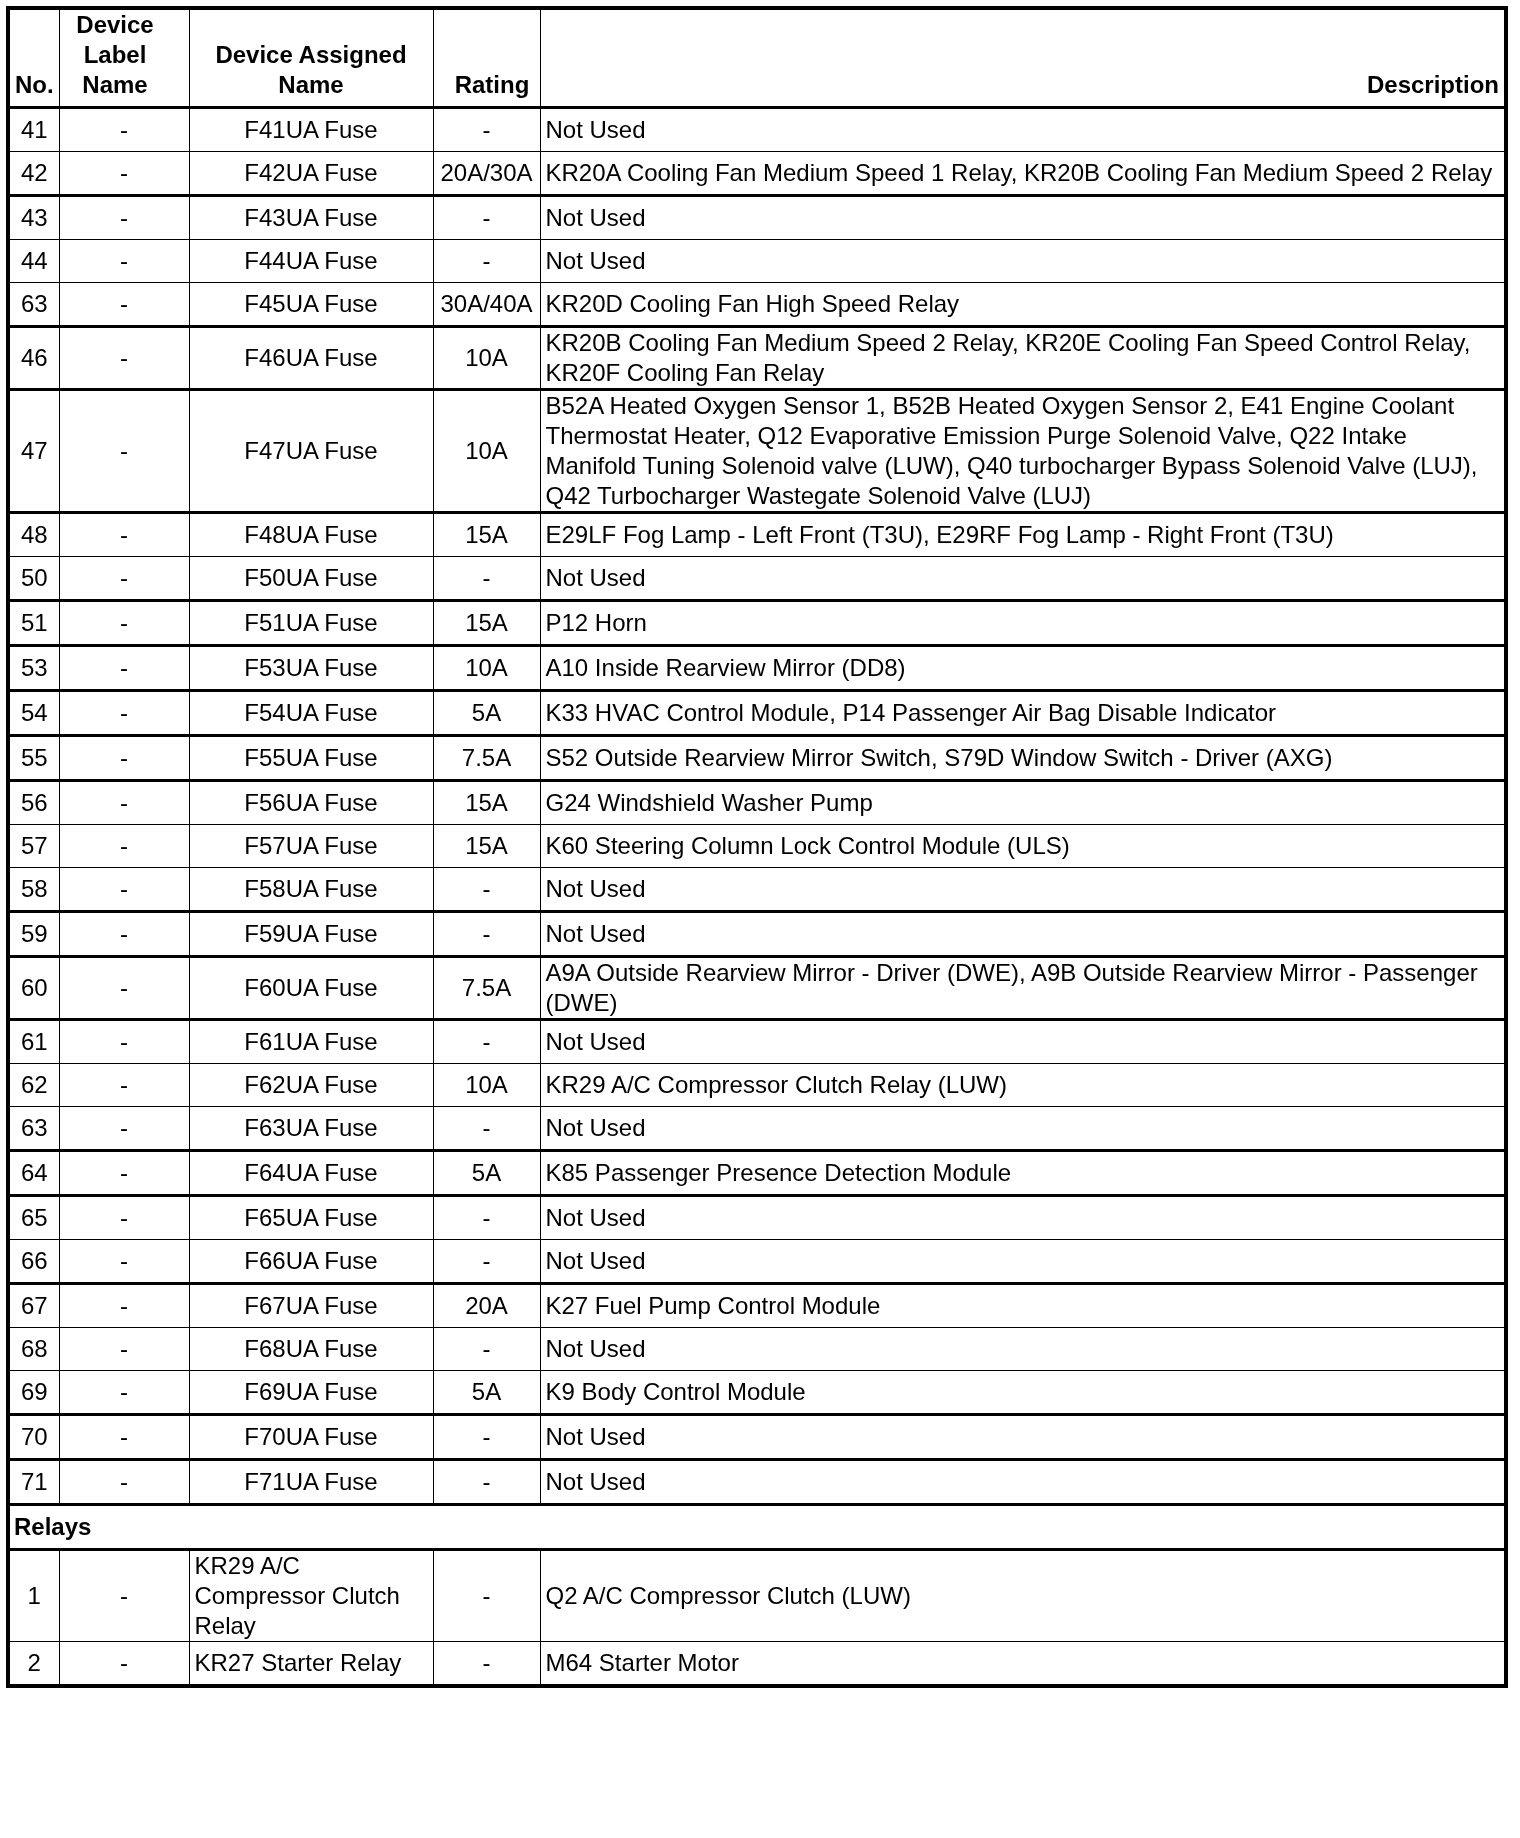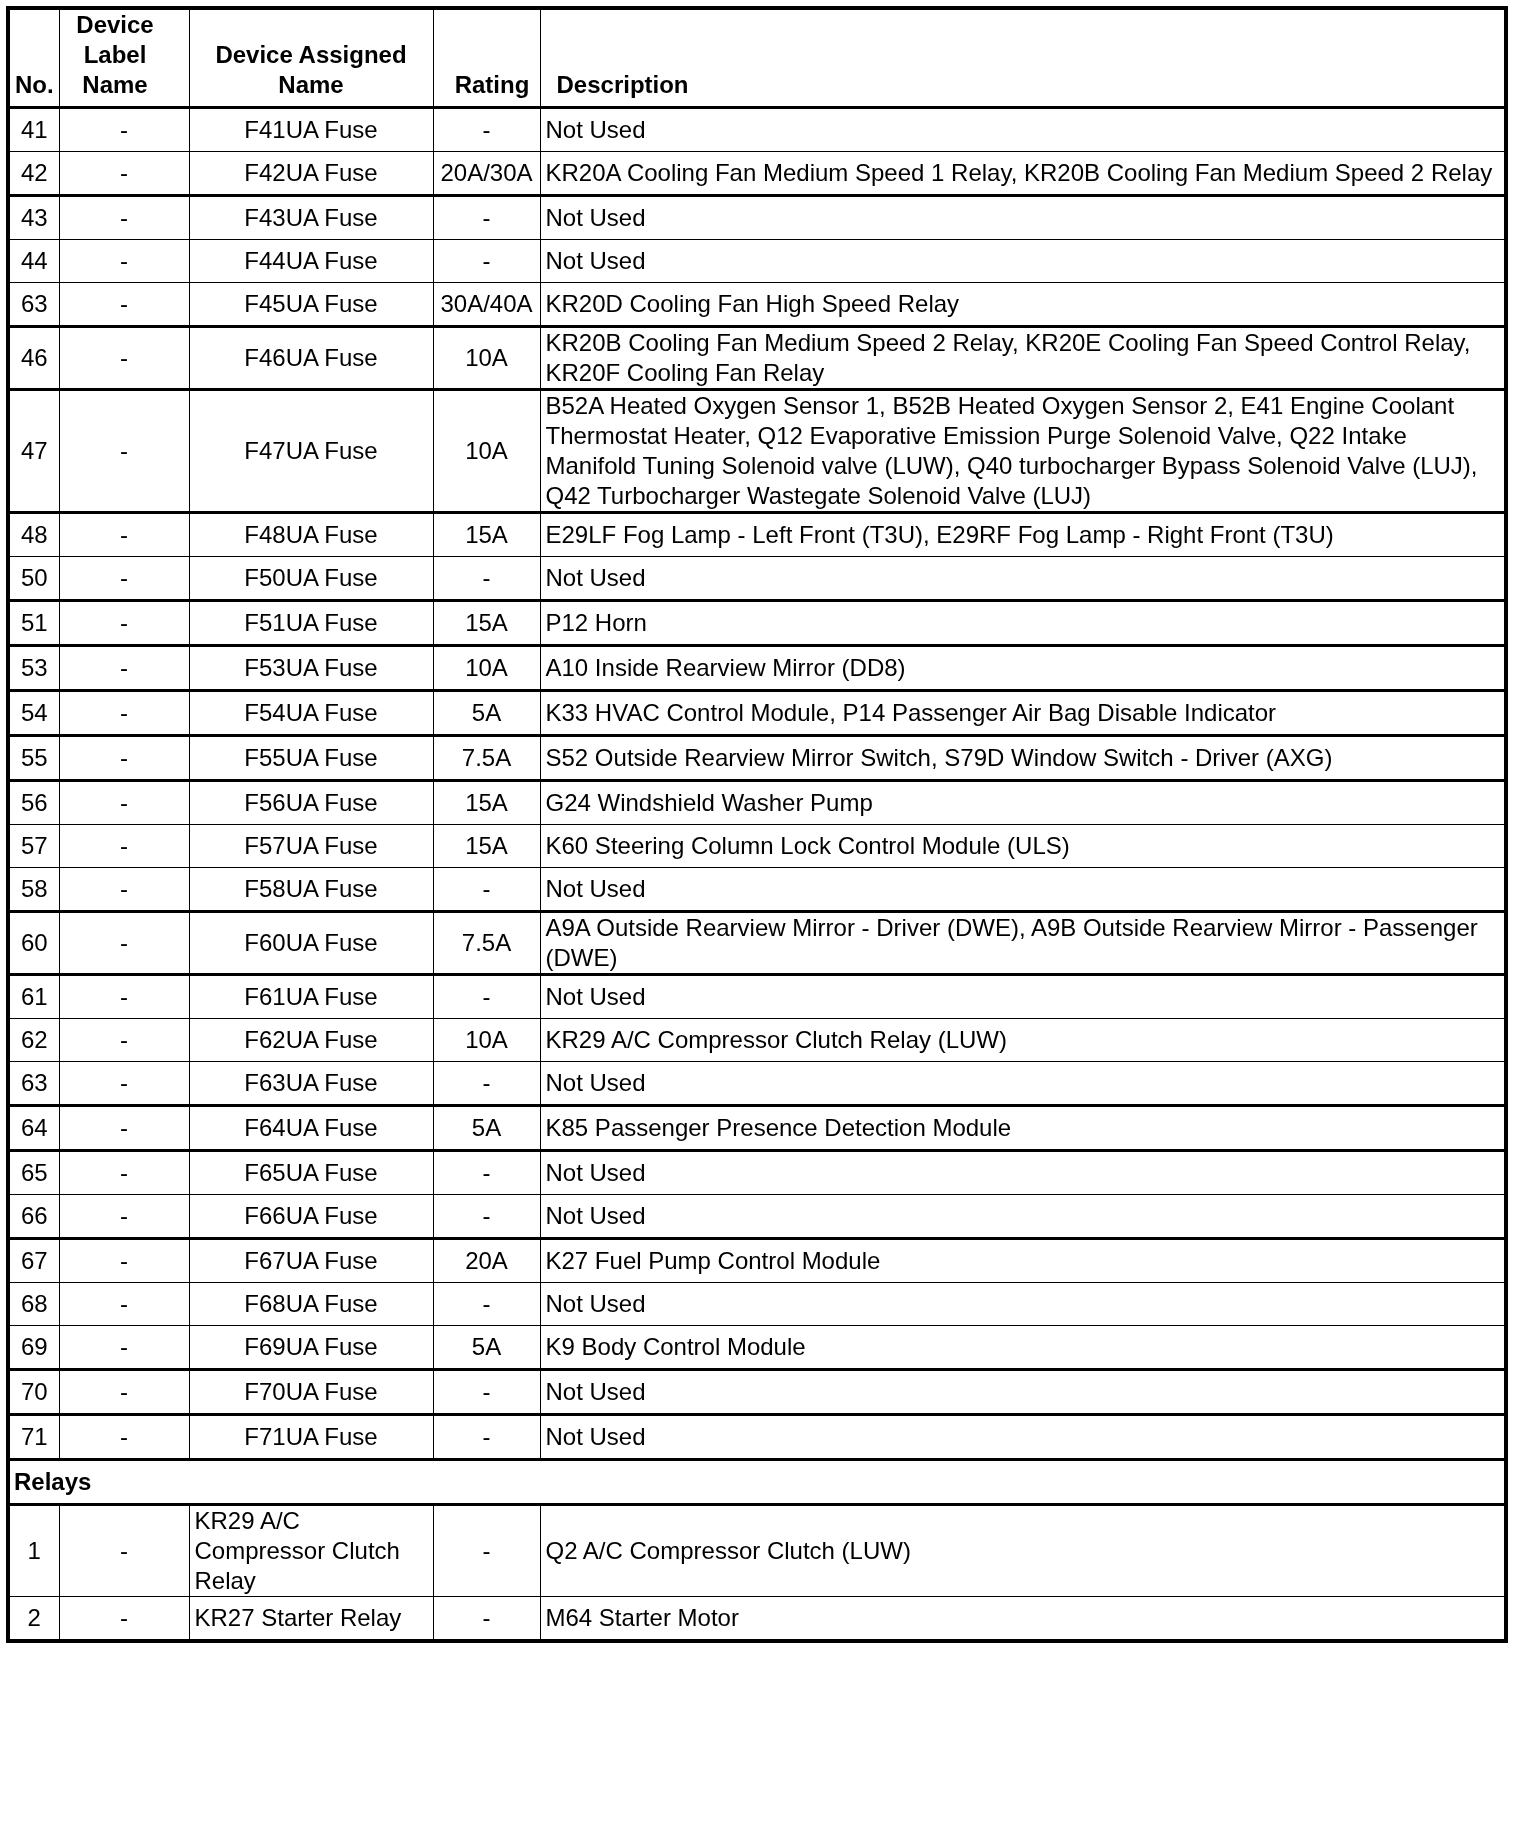--- a/index.html
+++ b/index.html
@@ -5,21 +5,21 @@
   html, body { margin: 0; padding: 0; background: #ffffff; }
   body { width: 1520px; height: 1838px; overflow: hidden; position: relative;
          font-family: "Liberation Sans", sans-serif; color: #000; }
   table.fuse { position: absolute; left: 6px; top: 6px; width: 1502px;
                border-collapse: collapse; table-layout: fixed;
                border: 4px solid #000; }
   table.fuse td, table.fuse th { border-left: 1px solid #000; border-right: 1px solid #000;
                padding: 0 5px; font-size: 24px; line-height: 30px; vertical-align: middle; }
   table.fuse th { font-weight: bold; vertical-align: bottom; text-align: center; padding-bottom: 6px;
                border-bottom: 3px solid #000; line-height: 30px; padding-left: 16px; }
-  table.fuse th.desc { text-align: left; }
+  table.fuse th.desc { text-align: right; }
   table.fuse tr.row td { height: 42px; border-top: 1px solid #000; }
   table.fuse tr.row.thick td { border-top: 3px solid #000; }
   td.c { text-align: center; }
   td.l { text-align: left; }
   td.no { text-align: center; padding: 0 2px; }
   tr.section td { height: 42px; font-weight: bold; text-align: left; border-top: 3px solid #000; padding-left: 4px; }
   col.c1 { width: 51px; }
   col.c2 { width: 130px; }
   col.c3 { width: 244px; }
   col.c4 { width: 107px; }
@@ -152,20 +152,27 @@
         <td class="l">K60 Steering Column Lock Control Module (ULS)</td>
       </tr>
       <tr class="row">
         <td class="no">58</td>
         <td class="c">-</td>
         <td class="c">F58UA Fuse</td>
         <td class="c">-</td>
         <td class="l">Not Used</td>
       </tr>
       <tr class="row thick">
+        <td class="no">59</td>
+        <td class="c">-</td>
+        <td class="c">F59UA Fuse</td>
+        <td class="c">-</td>
+        <td class="l">Not Used</td>
+      </tr>
+      <tr class="row thick">
         <td class="no">60</td>
         <td class="c">-</td>
         <td class="c">F60UA Fuse</td>
         <td class="c">7.5A</td>
         <td class="l">A9A Outside Rearview Mirror - Driver (DWE), A9B Outside Rearview Mirror - Passenger (DWE)</td>
       </tr>
       <tr class="row thick">
         <td class="no">61</td>
         <td class="c">-</td>
         <td class="c">F61UA Fuse</td>

